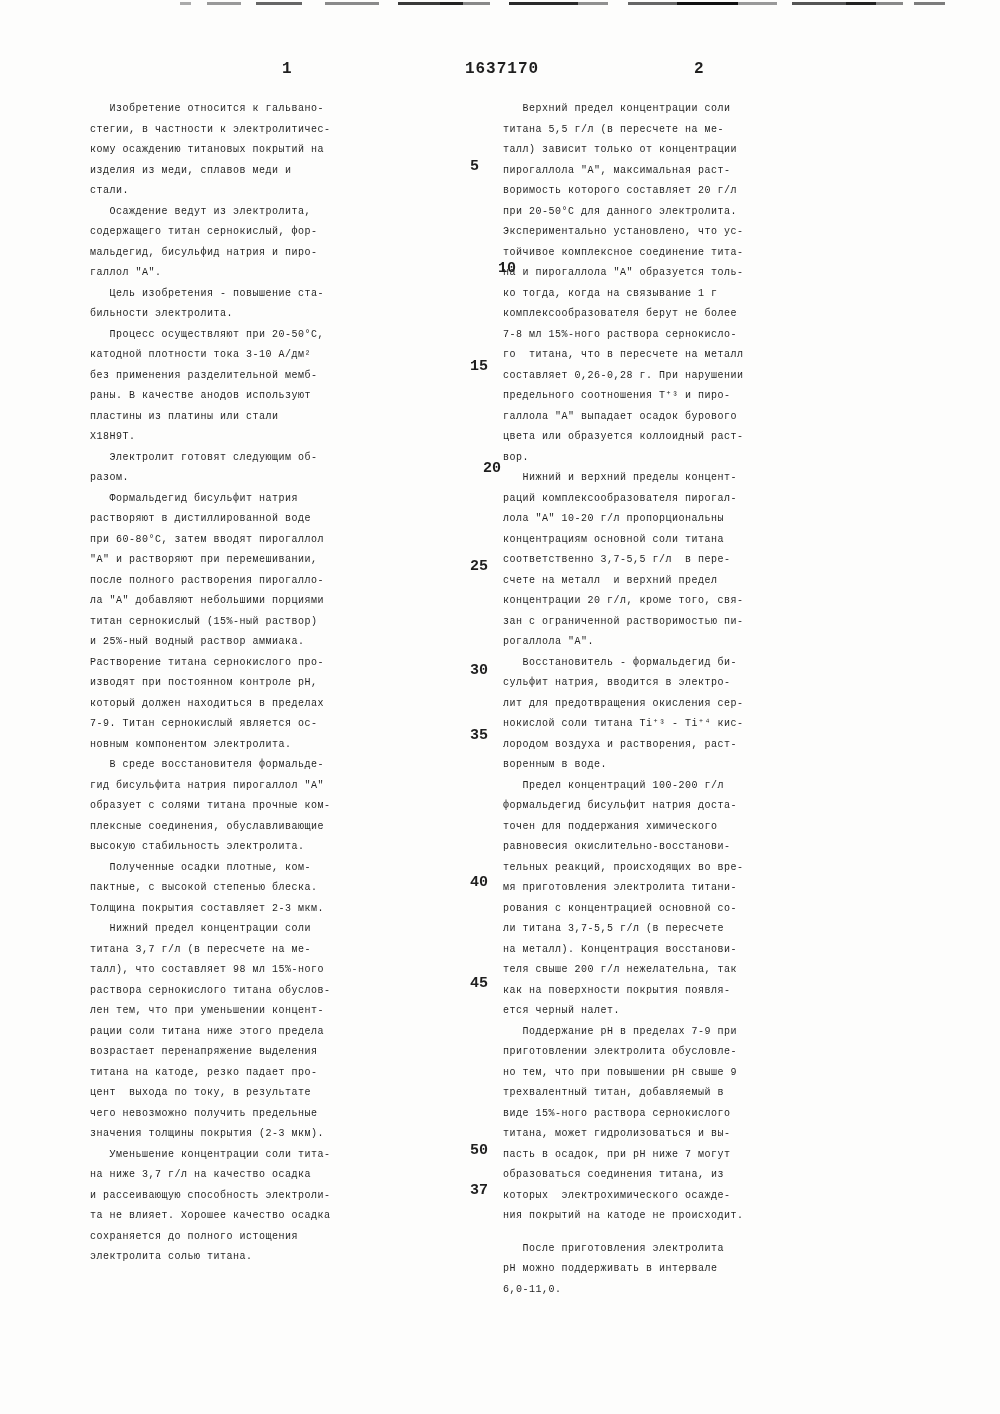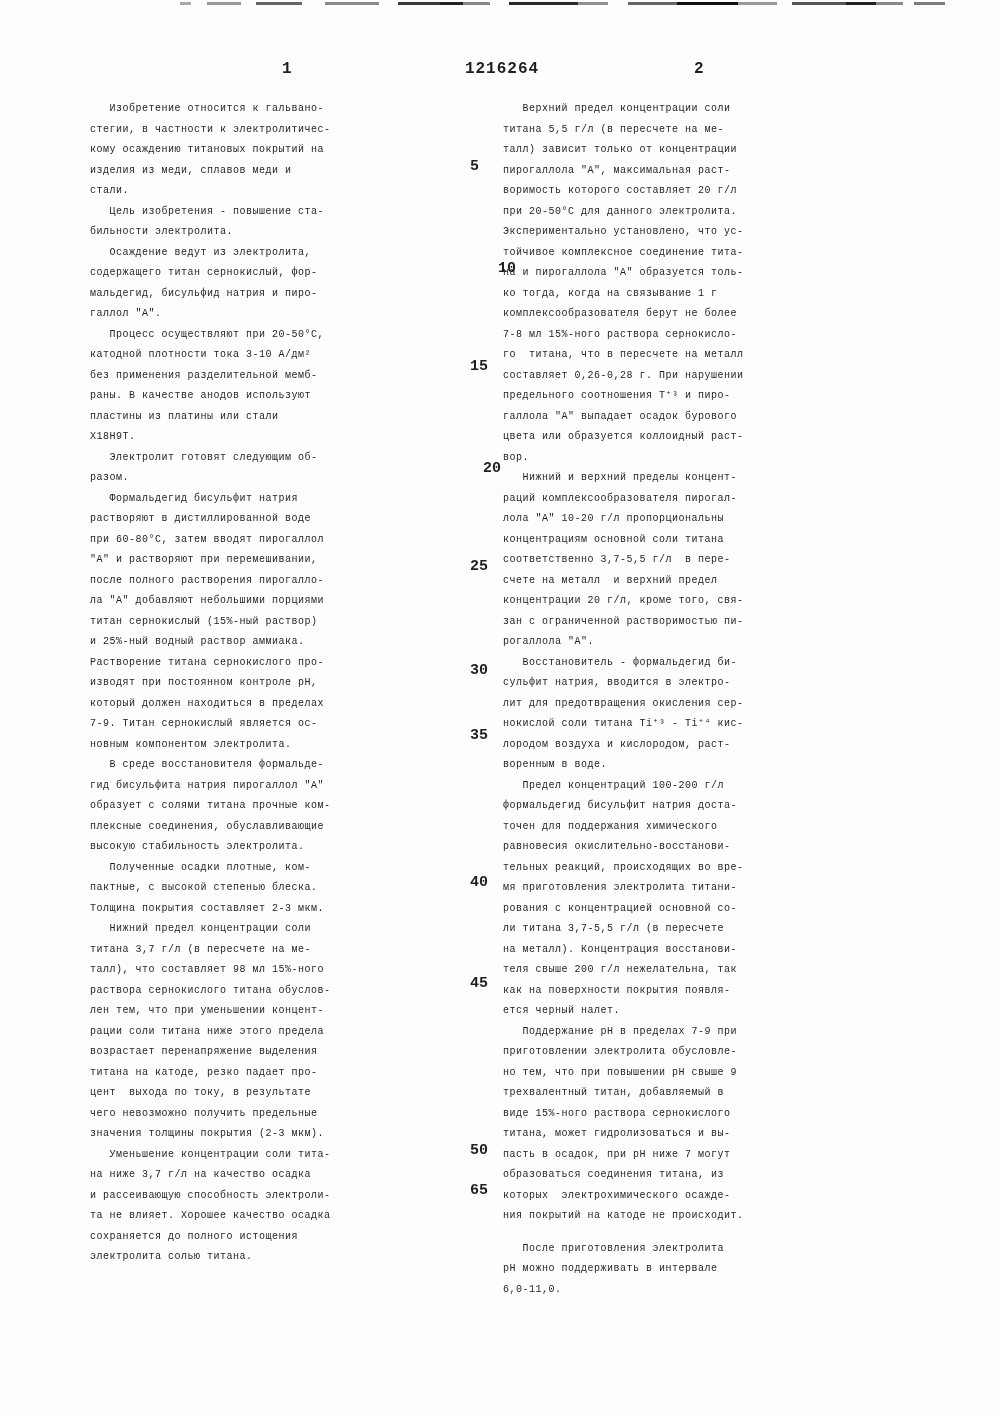--- a/index.html
+++ b/index.html
@@ -91,50 +91,50 @@
 </style>
 </head>
 <body>
 
 <div class="page">
 
   <div class="scan-line"></div>
 
   <div class="header">
     <span class="pg-left">1</span>
-    <span class="pat-num">1216264</span>
+    <span class="pat-num">1637170</span>
     <span class="pg-right">2</span>
   </div>
 
   <div class="line-numbers">
     <span class="line-no ln-0">5</span>
     <span class="line-no ln-1">10</span>
     <span class="line-no ln-2">15</span>
     <span class="line-no ln-3">20</span>
     <span class="line-no ln-4">25</span>
     <span class="line-no ln-5">30</span>
     <span class="line-no ln-6">35</span>
     <span class="line-no ln-7">40</span>
     <span class="line-no ln-8">45</span>
     <span class="line-no ln-9">50</span>
-    <span class="line-no ln-10">65</span>
+    <span class="line-no ln-10">37</span>
   </div>
 
   <div class="column col-left">
     <p class="para">   Изобретение относится к гальвано-
 стегии, в частности к электролитичес-
 кому осаждению титановых покрытий на
 изделия из меди, сплавов меди и
 стали.</p>
-    <p class="para">   Цель изобретения - повышение ста-
-бильности электролита.</p>
     <p class="para">   Осаждение ведут из электролита,
 содержащего титан сернокислый, фор-
 мальдегид, бисульфид натрия и пиро-
 галлол "А".</p>
+    <p class="para">   Цель изобретения - повышение ста-
+бильности электролита.</p>
     <p class="para">   Процесс осуществляют при 20-50°С,
 катодной плотности тока 3-10 А/дм²
 без применения разделительной мемб-
 раны. В качестве анодов используют
 пластины из платины или стали
 Х18Н9Т.</p>
     <p class="para">   Электролит готовят следующим об-
 разом.</p>
     <p class="para">   Формальдегид бисульфит натрия
 растворяют в дистиллированной воде
@@ -201,21 +201,21 @@
 концентрациям основной соли титана
 соответственно 3,7-5,5 г/л  в пере-
 счете на металл  и верхний предел
 концентрации 20 г/л, кроме того, свя-
 зан с ограниченной растворимостью пи-
 рогаллола "А".</p>
     <p class="para">   Восстановитель - формальдегид би-
 сульфит натрия, вводится в электро-
 лит для предотвращения окисления сер-
 нокислой соли титана Ti⁺³ - Ti⁺⁴ кис-
-лородом воздуха и кислородом, раст-
+лородом воздуха и растворения, раст-
 воренным в воде.</p>
     <p class="para">   Предел концентраций 100-200 г/л
 формальдегид бисульфит натрия доста-
 точен для поддержания химического
 равновесия окислительно-восстанови-
 тельных реакций, происходящих во вре-
 мя приготовления электролита титани-
 рования с концентрацией основной со-
 ли титана 3,7-5,5 г/л (в пересчете
 на металл). Концентрация восстанови-

